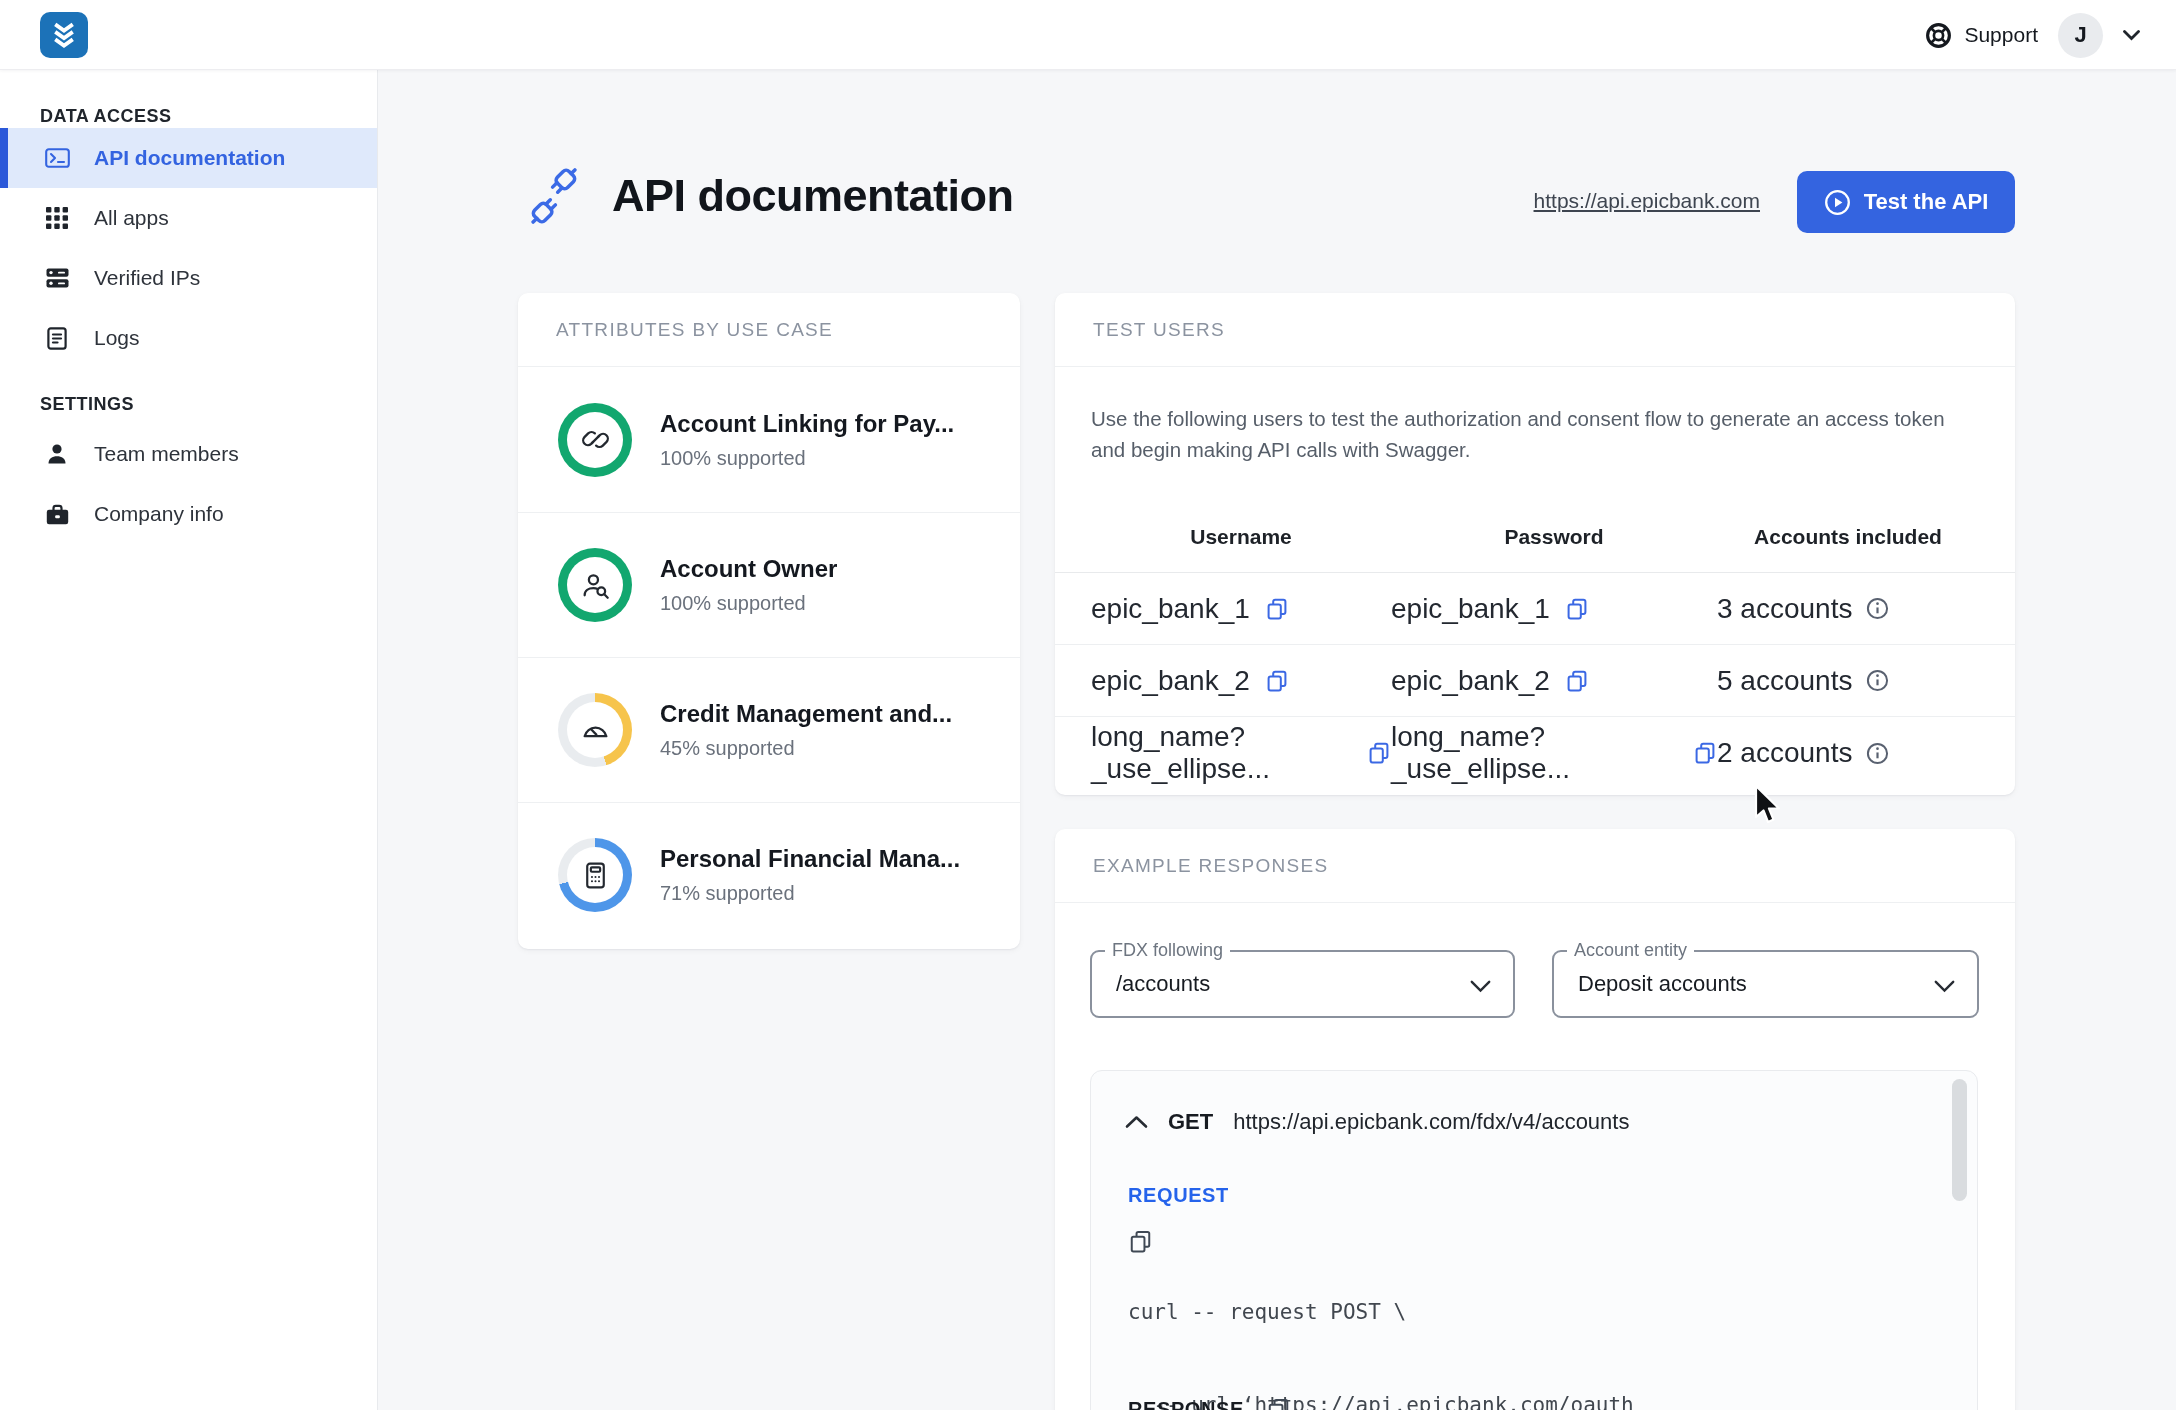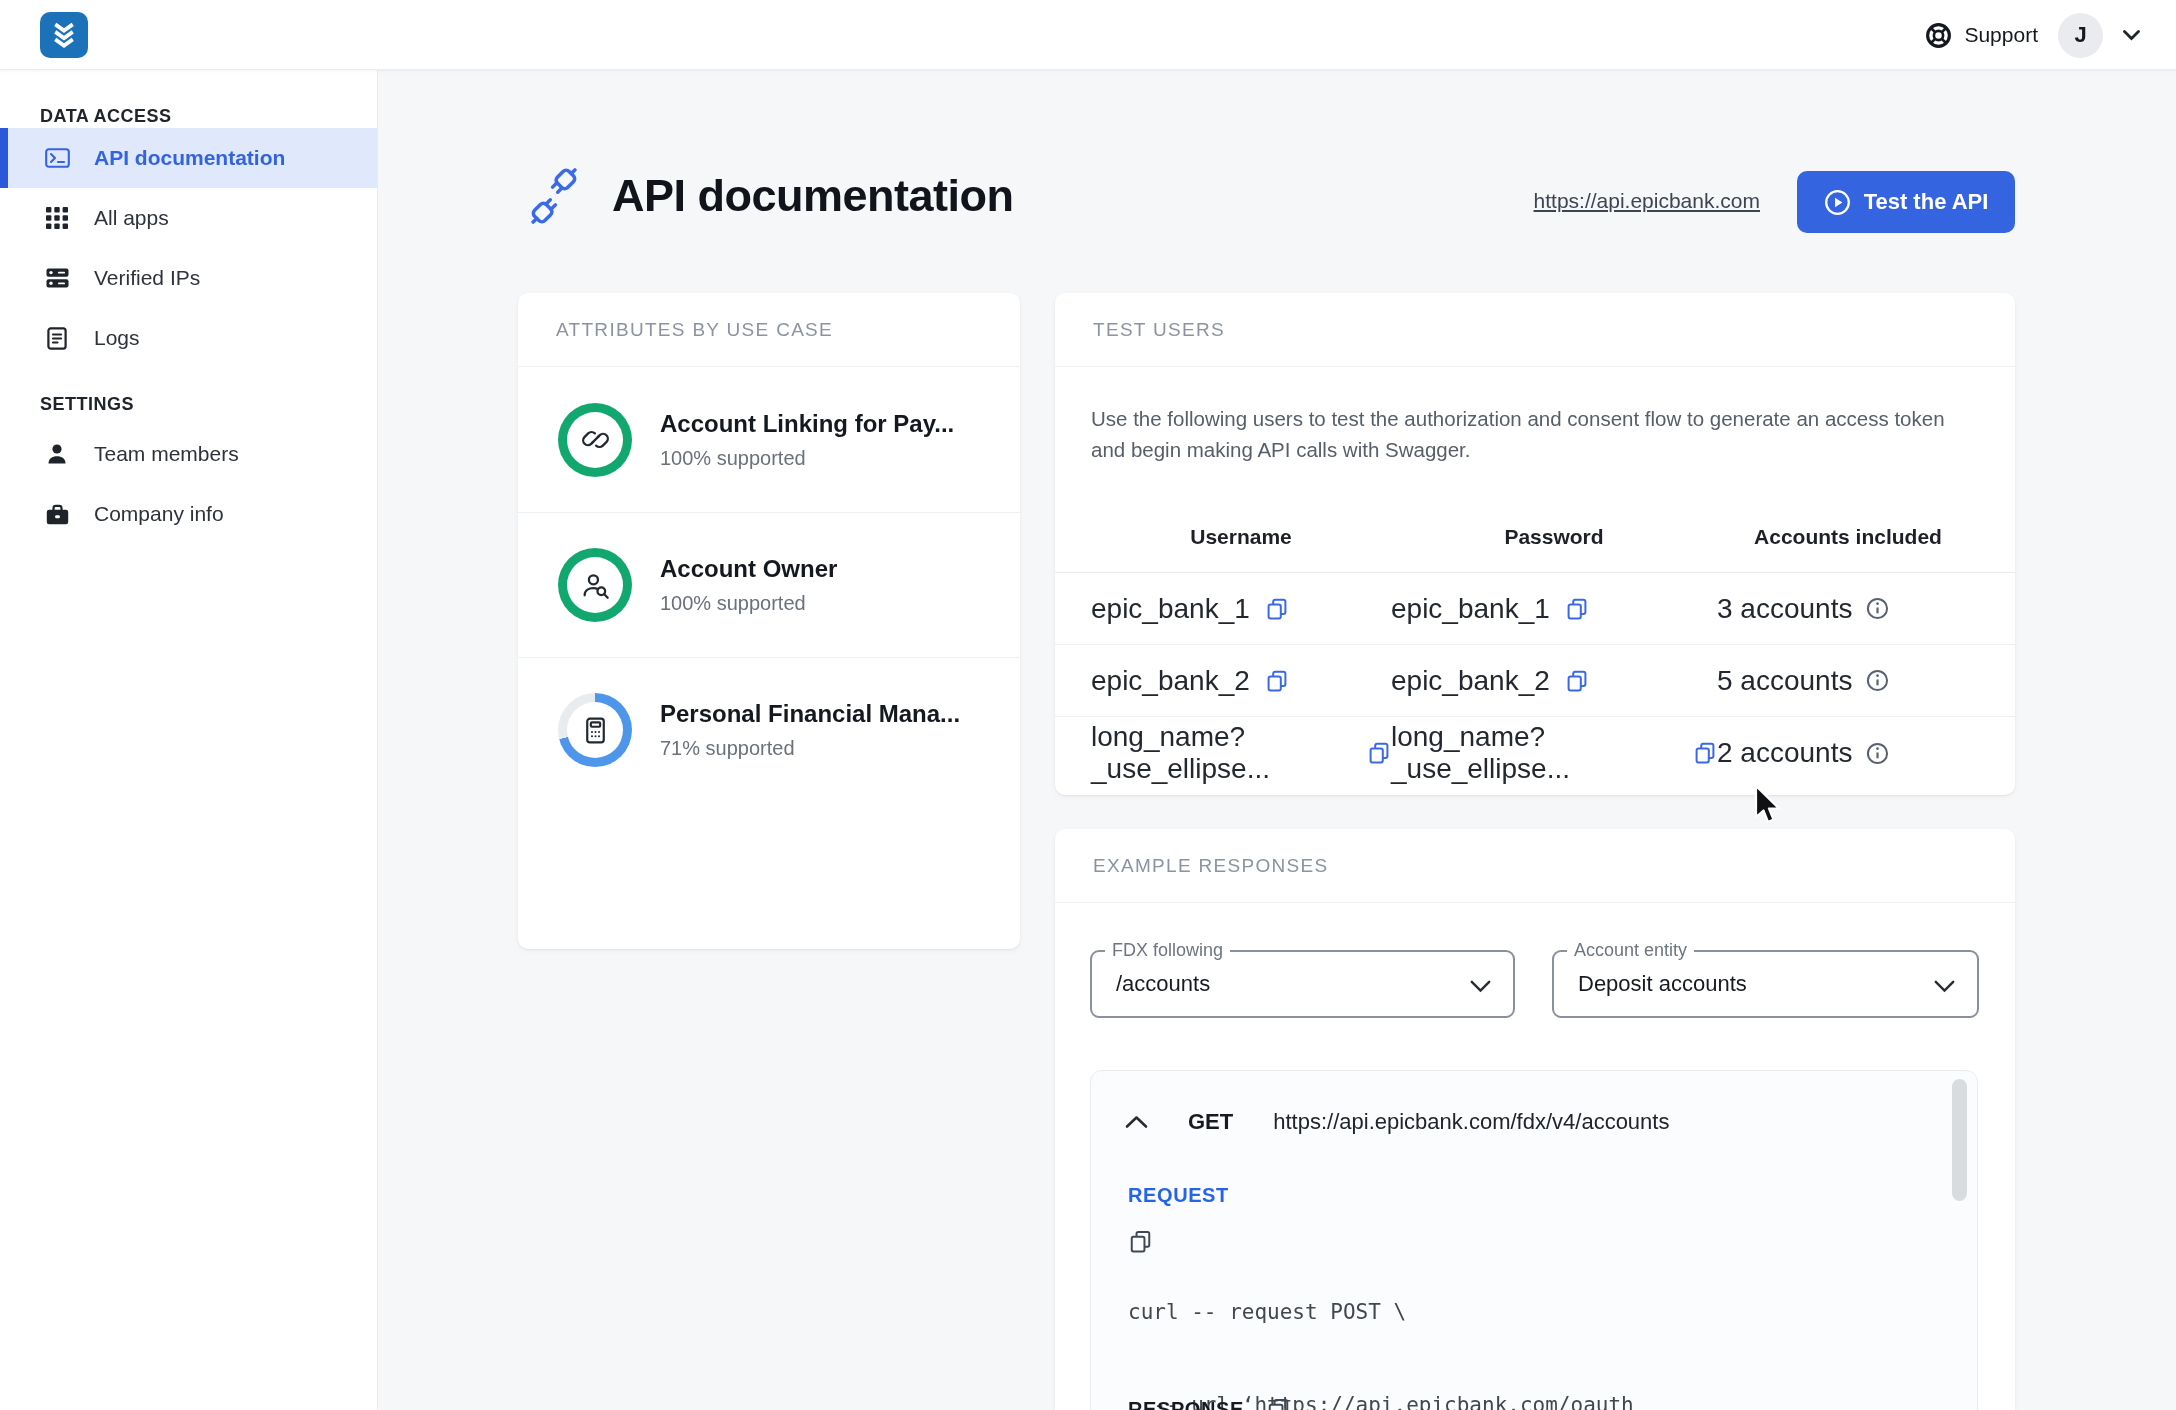--- a/index.html
+++ b/index.html
@@ -137,21 +137,21 @@
   }
   .select-value { font-size:22px; color:#171b21; }
   .select .chev { position:absolute; right:22px; top:28px; }
 
   
   .code-card {
     position:absolute; left:1090px; top:1070px; width:888px; height:560px;
     background:#fbfcfd; border:1px solid #e9ebee; border-radius:12px;
     overflow:hidden; z-index:5;
   }
-  .get-row { position:absolute; left:34px; top:38px; display:flex; align-items:center; gap:40px; }
+  .get-row { position:absolute; left:34px; top:38px; display:flex; align-items:center; gap:20px; }
   .get-method { font-size:22px; font-weight:700; color:#171b21; }
   .get-url { font-size:22px; color:#20252c; }
   .req-row { position:absolute; left:37px; top:113px; display:flex; align-items:flex-start; gap:22px;flex-direction:column; }
   .req-label { font-size:20px; font-weight:700; letter-spacing:.6px; color:#2563eb; }
   .code {
     position:absolute; left:37px; top:164px; width:830px;
     font-family:"DejaVu Sans Mono", monospace;
     font-size:21px; line-height:31px; color:#41474f; white-space:pre; overflow:hidden;
   }
   .tok-str { color:#de8e1e; }
@@ -348,20 +348,36 @@
           </svg>
         </span>
       </div>
     </div>
     <div>
       <div class="uc-name">Account Owner</div>
       <div class="uc-sub">100% supported</div>
     </div>
   </div>
 
+  <div class="uc-item">
+    <div class="ring" style="background: conic-gradient(rgb(246, 196, 76) 45%, rgb(233, 236, 239) 0deg);">
+      <div class="ring-inner">
+        <span>
+          <svg width="31" height="31" viewBox="0 0 30 30" fill="none" stroke="#23282f" stroke-width="2.2" stroke-linecap="round" stroke-linejoin="round">
+            <path d="M4.5 20.5 a10.8 10.8 0 0 1 21 0 z"></path>
+            <line x1="15.8" y1="19" x2="10.5" y2="13.5"></line>
+          </svg>
+        </span>
+      </div>
+    </div>
+    <div>
+      <div class="uc-name">Credit Management and...</div>
+      <div class="uc-sub">45% supported</div>
+    </div>
+  </div>
 
   <div class="uc-item">
     <div class="ring" style="background: conic-gradient(rgb(78, 150, 233) 71%, rgb(233, 236, 239) 0deg);">
       <div class="ring-inner">
         <span>
           <svg width="31" height="31" viewBox="0 0 30 30" fill="none" stroke="#23282f" stroke-width="2.1" stroke-linecap="round" stroke-linejoin="round">
             <rect x="7" y="3.5" width="16" height="23" rx="2.6"></rect>
             <rect x="10.5" y="7.2" width="9" height="4.2" rx="1"></rect>
             <circle cx="11.6" cy="16.4" r="1" fill="#23282f" stroke="none"></circle>
               <circle cx="15" cy="16.4" r="1" fill="#23282f" stroke="none"></circle>

